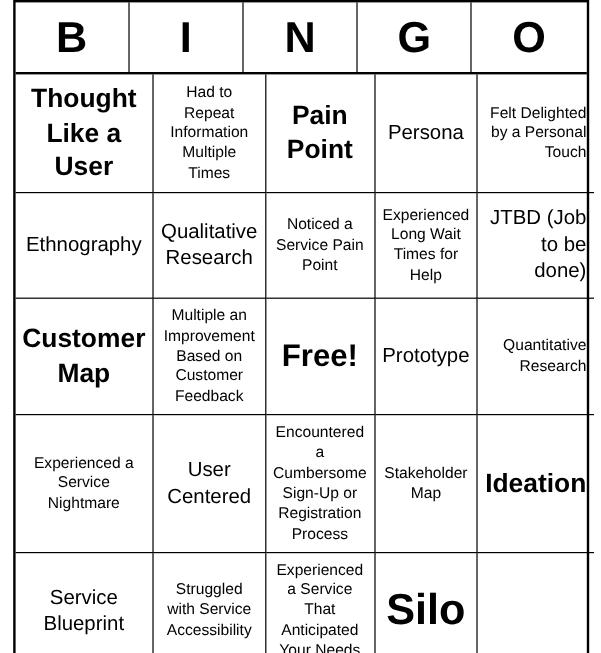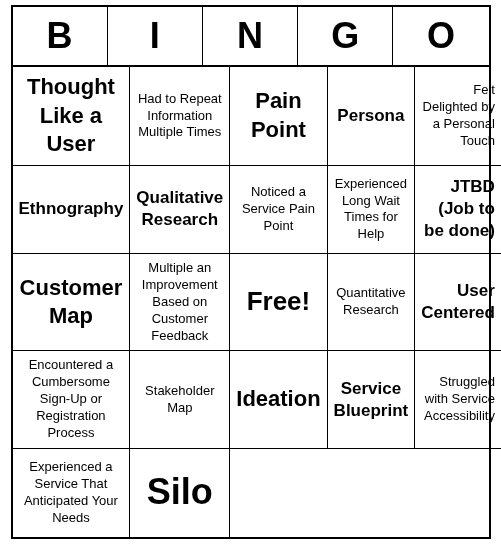--- a/index.html
+++ b/index.html
@@ -69,21 +69,21 @@
       border-bottom: none;
     }
 
     .bingo-cell.large-text {
       font-size: 22px;
       font-weight: bold;
     }
 
     .bingo-cell.medium-text {
       font-size: 17px;
-      font-weight: bold;
+      font-weight: normal;
     }
 
     .bingo-cell.free-cell {
       font-size: 26px;
       font-weight: bold;
     }
 
     .bingo-cell.silo-cell {
       font-size: 36px;
       font-weight: bold;
@@ -107,21 +107,23 @@
       <div class="bingo-cell medium-text">Persona</div>
       <div class="bingo-cell">Felt Delighted by a Personal Touch</div>
       <div class="bingo-cell medium-text">Ethnography</div>
       <div class="bingo-cell medium-text">Qualitative Research</div>
       <div class="bingo-cell">Noticed a Service Pain Point</div>
       <div class="bingo-cell">Experienced Long Wait Times for Help</div>
       <div class="bingo-cell medium-text">JTBD (Job to be done)</div>
       <div class="bingo-cell large-text">Customer Map</div>
       <div class="bingo-cell">Multiple an Improvement Based on Customer Feedback</div>
       <div class="bingo-cell free-cell">Free!</div>
+      <div class="bingo-cell medium-text">Prototype</div>
       <div class="bingo-cell">Quantitative Research</div>
+      <div class="bingo-cell">Experienced a Service Nightmare</div>
       <div class="bingo-cell medium-text">User Centered</div>
       <div class="bingo-cell">Encountered a Cumbersome Sign-Up or Registration Process</div>
       <div class="bingo-cell">Stakeholder Map</div>
       <div class="bingo-cell large-text">Ideation</div>
       <div class="bingo-cell medium-text">Service Blueprint</div>
       <div class="bingo-cell">Struggled with Service Accessibility</div>
       <div class="bingo-cell">Experienced a Service That Anticipated Your Needs</div>
       <div class="bingo-cell silo-cell">Silo</div>
     </div>
 </div>

